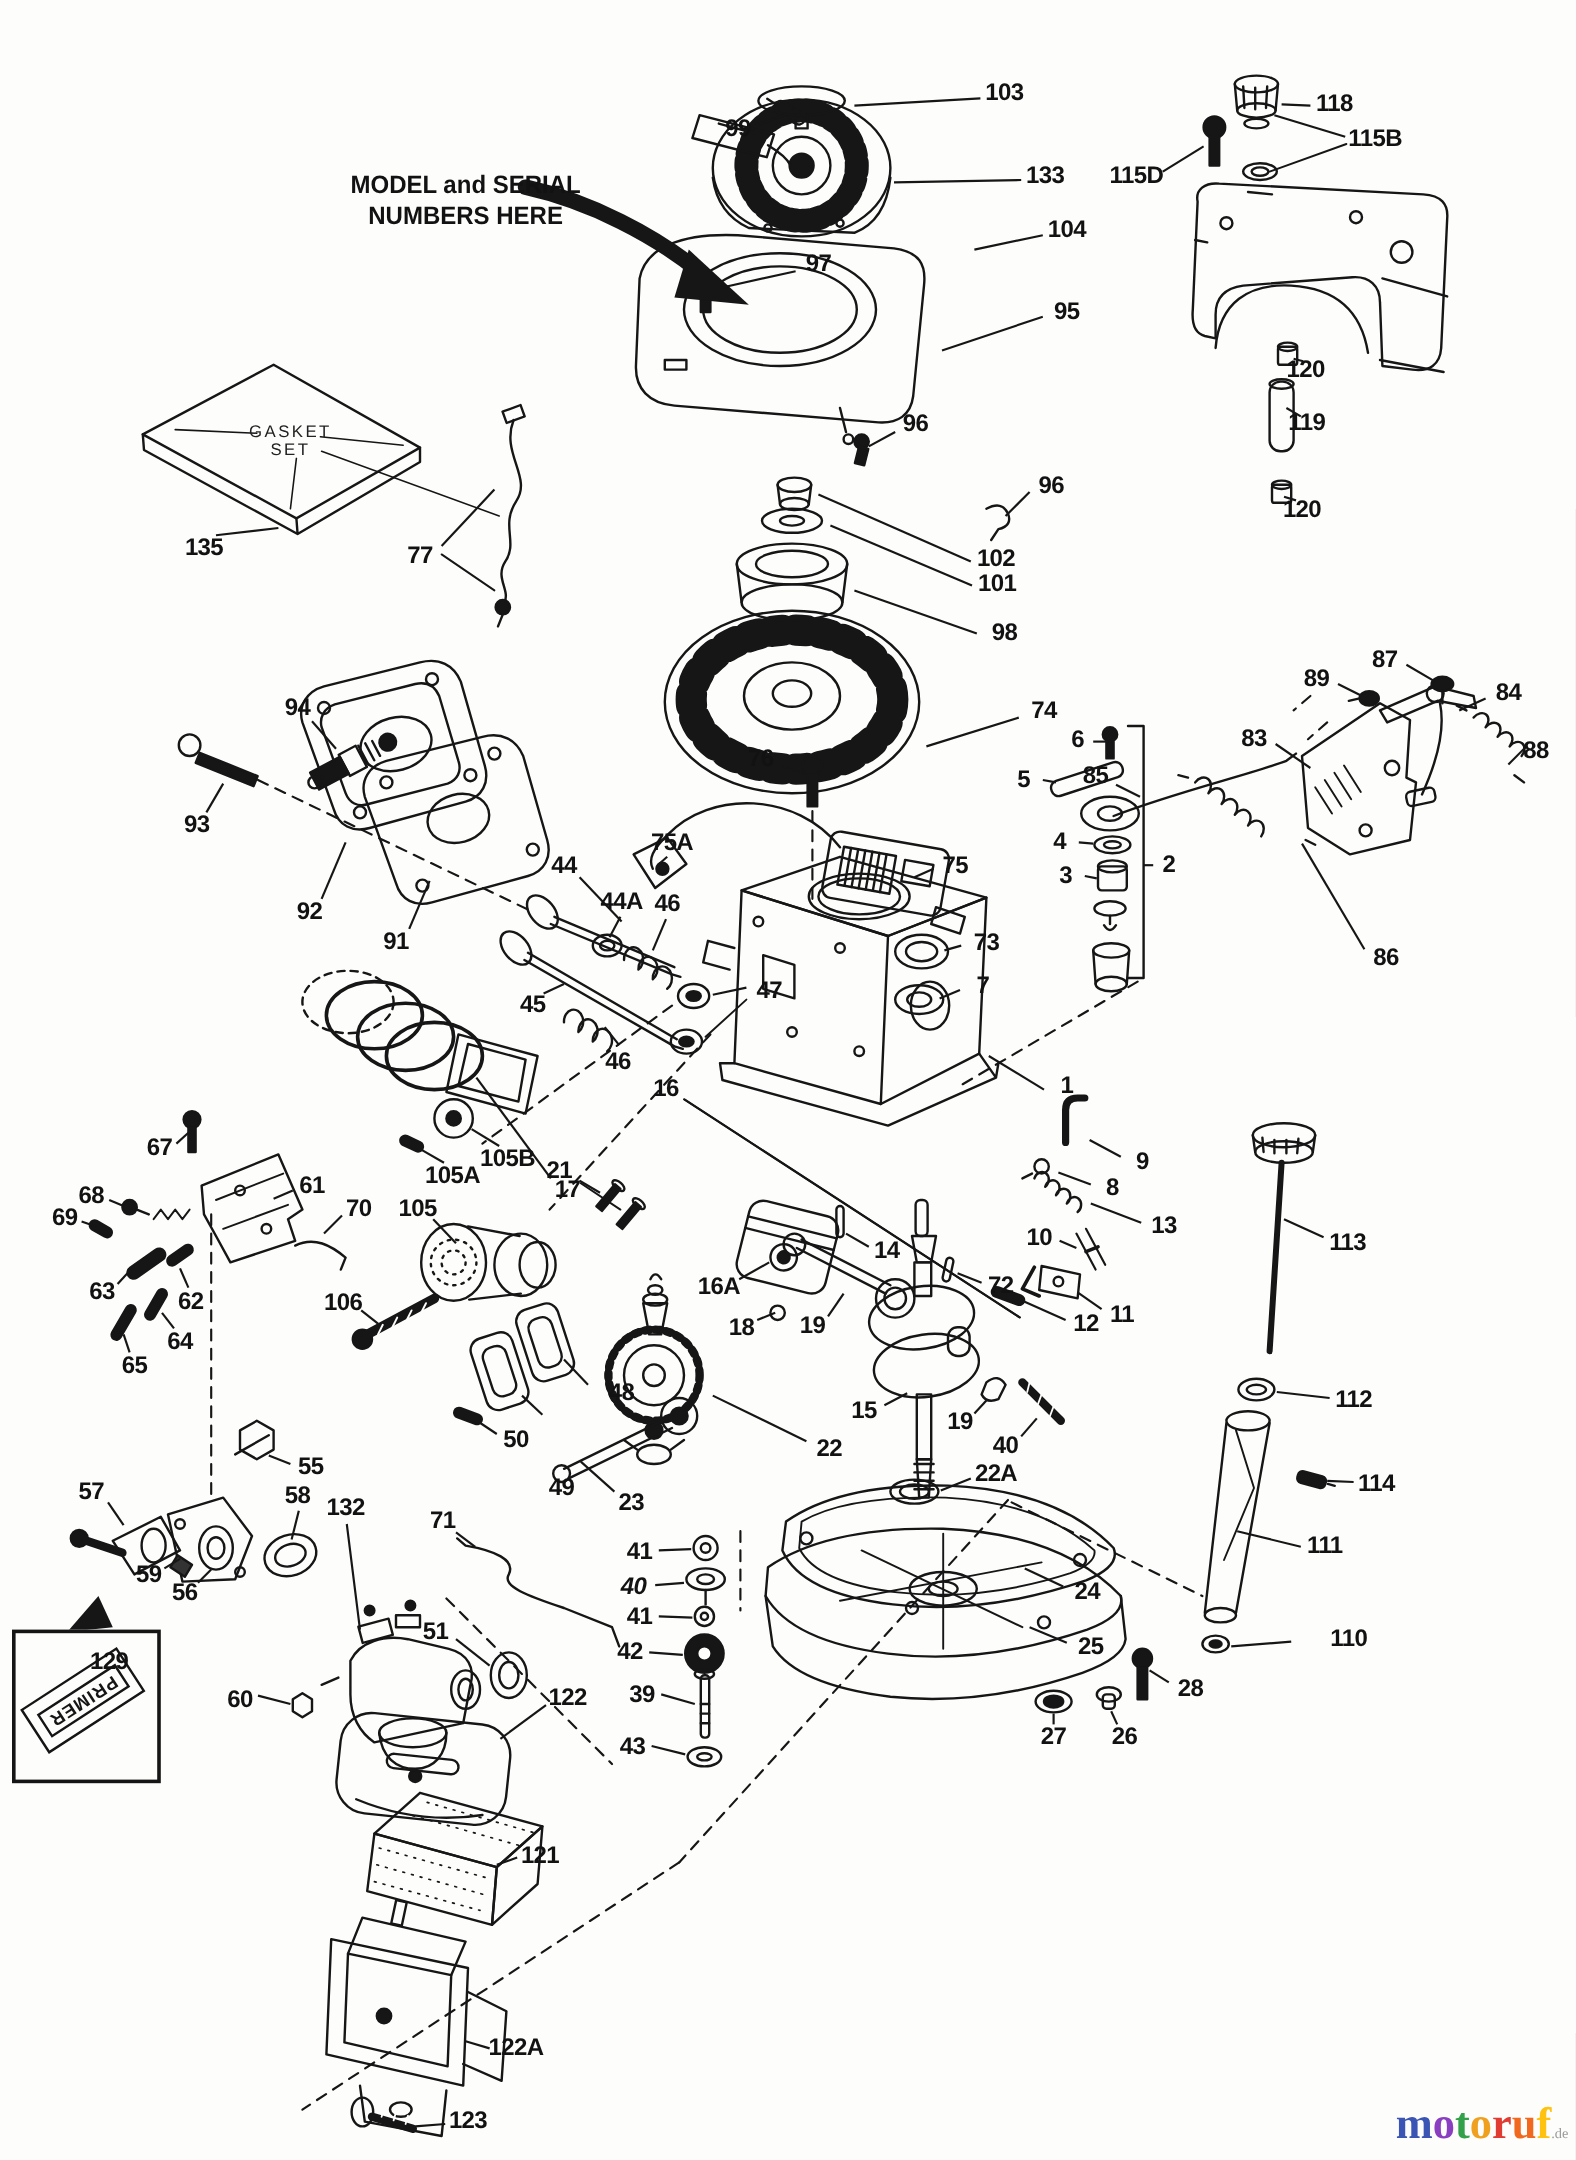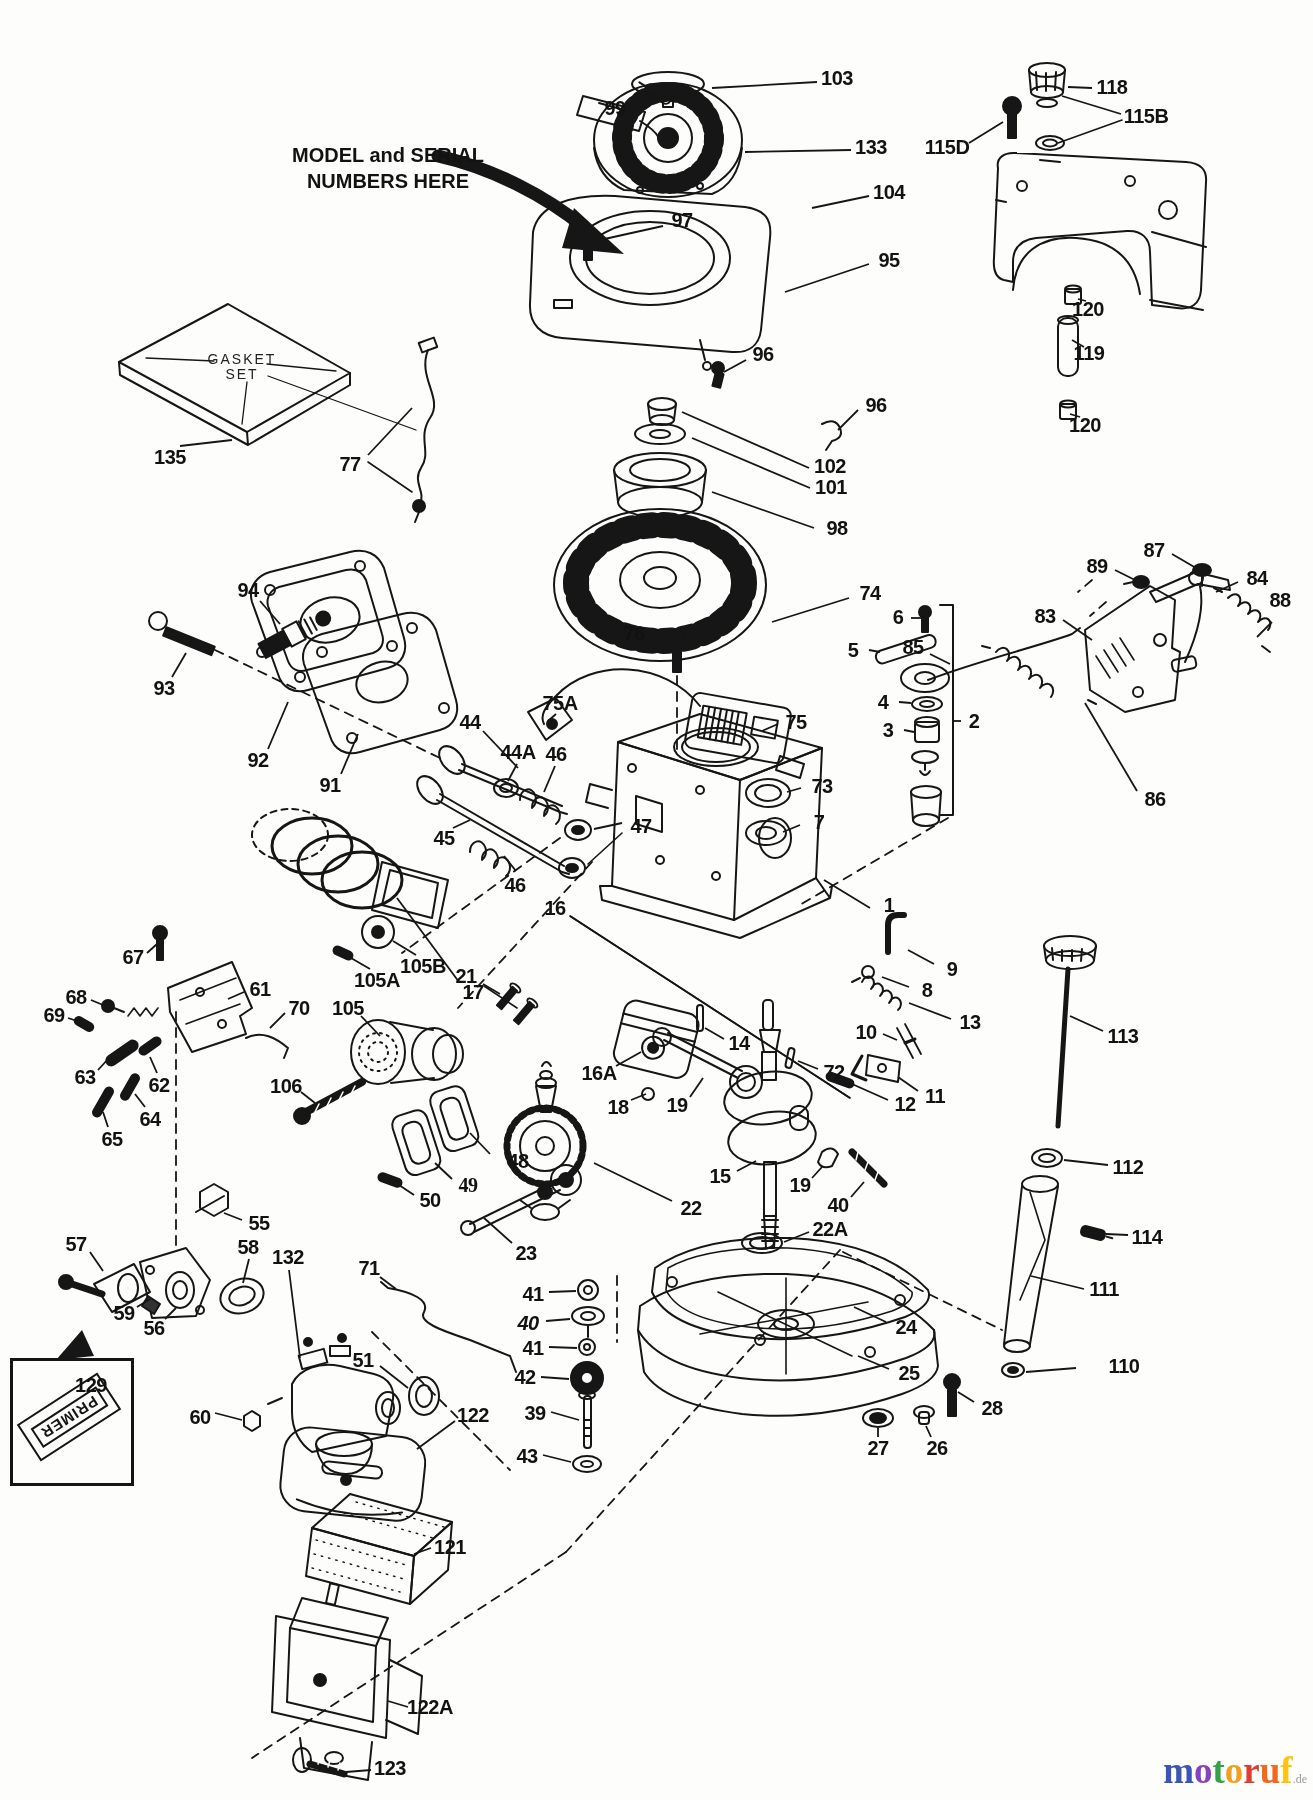--- a/index.html
+++ b/index.html
@@ -636,21 +636,21 @@
       <div class="plabel" style="left: 634px; top: 633px;">76</div>
       <div class="plabel" style="left: 898px; top: 617px;">6</div>
       <div class="plabel" style="left: 853px; top: 650px;">5</div>
       <div class="plabel" style="left: 883px; top: 702px;">4</div>
       <div class="plabel" style="left: 888px; top: 730px;">3</div>
       <div class="plabel" style="left: 974px; top: 721px;">2</div>
       <div class="plabel" style="left: 1154px; top: 550px;">87</div>
       <div class="plabel" style="left: 1097px; top: 566px;">89</div>
       <div class="plabel" style="left: 1257px; top: 578px;">84</div>
       <div class="plabel" style="left: 1045px; top: 616px;">83</div>
-      <div class="plabel" style="left: 1280px; top: 600px;">88</div>
+      <div class="plabel" style="left: 1280px; top: 626px;">88</div>
       <div class="plabel" style="left: 913px; top: 647px;">85</div>
       <div class="plabel" style="left: 1155px; top: 799px;">86</div>
       <div class="plabel" style="left: 248px; top: 590px;">94</div>
       <div class="plabel" style="left: 164px; top: 688px;">93</div>
       <div class="plabel" style="left: 258px; top: 760px;">92</div>
       <div class="plabel" style="left: 330px; top: 785px;">91</div>
       <div class="plabel" style="left: 470px; top: 722px;">44</div>
       <div class="plabel" style="left: 518px; top: 752px;">44A</div>
       <div class="plabel" style="left: 556px; top: 754px;">46</div>
       <div class="plabel" style="left: 560px; top: 703px;">75A</div>
@@ -711,21 +711,21 @@
       <div class="plabel" style="left: 248px; top: 1247px;">58</div>
       <div class="plabel" style="left: 288px; top: 1257px;">132</div>
       <div class="plabel" style="left: 369px; top: 1268px;">71</div>
       <div class="plabel" style="left: 124px; top: 1313px;">59</div>
       <div class="plabel" style="left: 154px; top: 1328px;">56</div>
       <div class="plabel" style="left: 363px; top: 1360px;">51</div>
       <div class="plabel" style="left: 200px; top: 1417px;">60</div>
       <div class="plabel" style="left: 91px; top: 1385px;">129</div>
       <div class="plabel" style="left: 259px; top: 1223px;">55</div>
       <div class="plabel" style="left: 430px; top: 1200px;">50</div>
-      <div class="plabel" style="left: 468px; top: 1185px; font-family: Liberation Serif, serif;">49</div>
+      <div class="plabel" style="left: 468px; top: 1240px;">49</div>
       <div class="plabel" style="left: 506px; top: 1161px; margin-left: 12px;">48</div>
       <div class="plabel" style="left: 473px; top: 1415px;">122</div>
       <div class="plabel" style="left: 450px; top: 1547px;">121</div>
       <div class="plabel" style="left: 430px; top: 1707px;">122A</div>
       <div class="plabel" style="left: 390px; top: 1768px;">123</div>
       <div class="plabel" style="left: 889px; top: 905px;">1</div>
       <div class="plabel" style="left: 822px; top: 786px;">73</div>
       <div class="plabel" style="left: 819px; top: 822px;">7</div>
     </div>
 </div>

